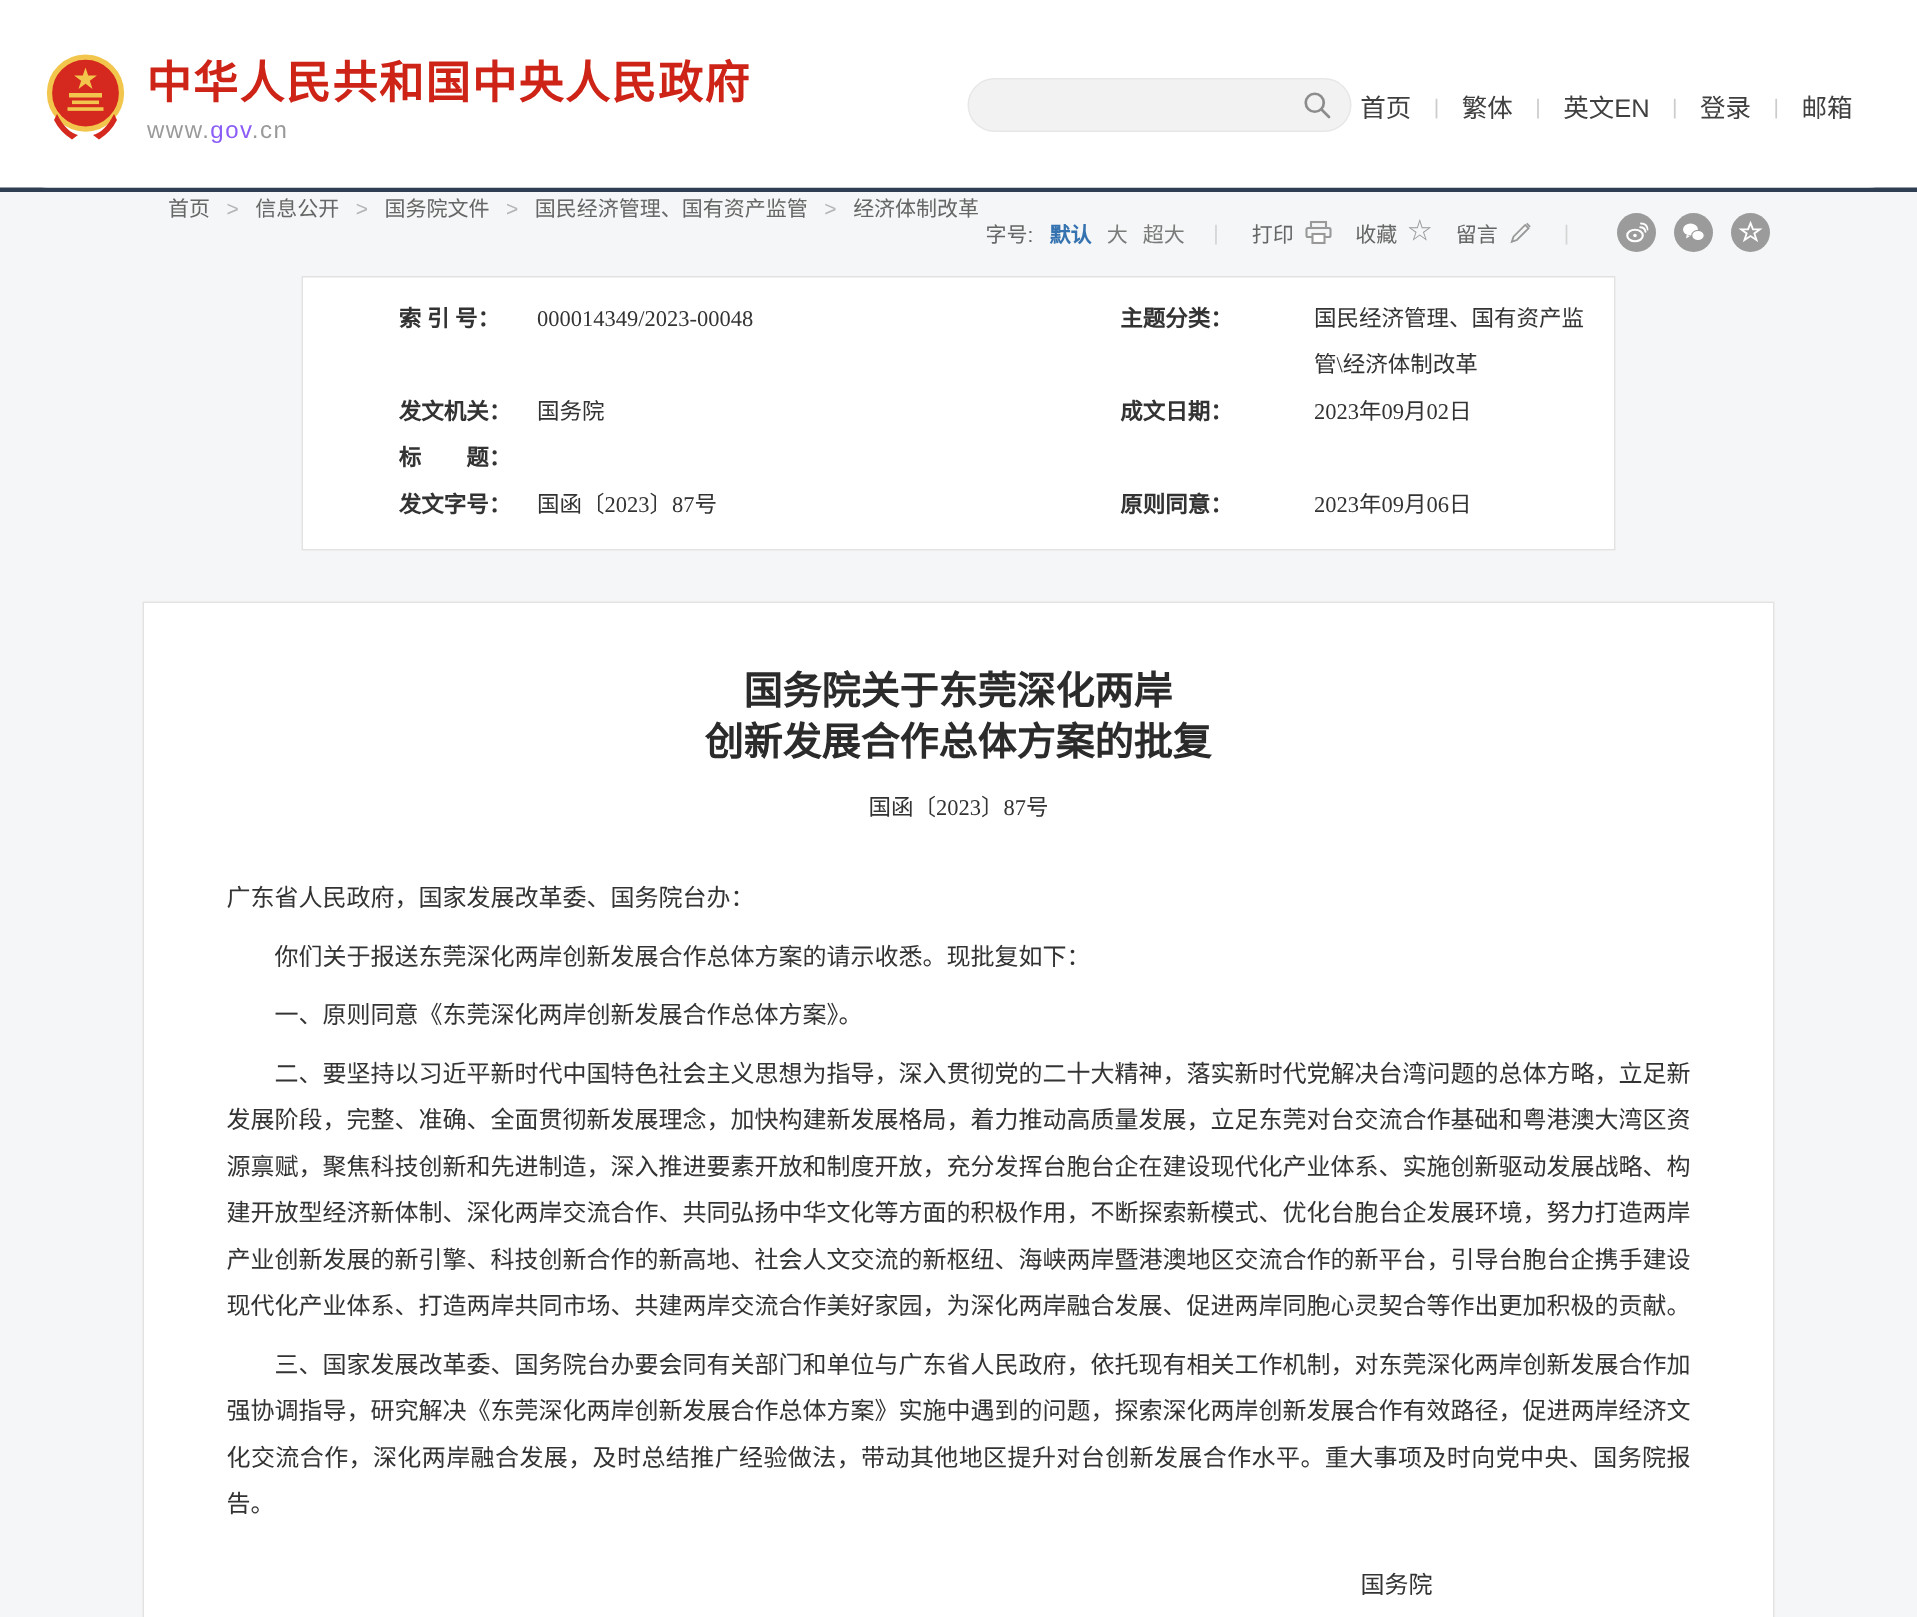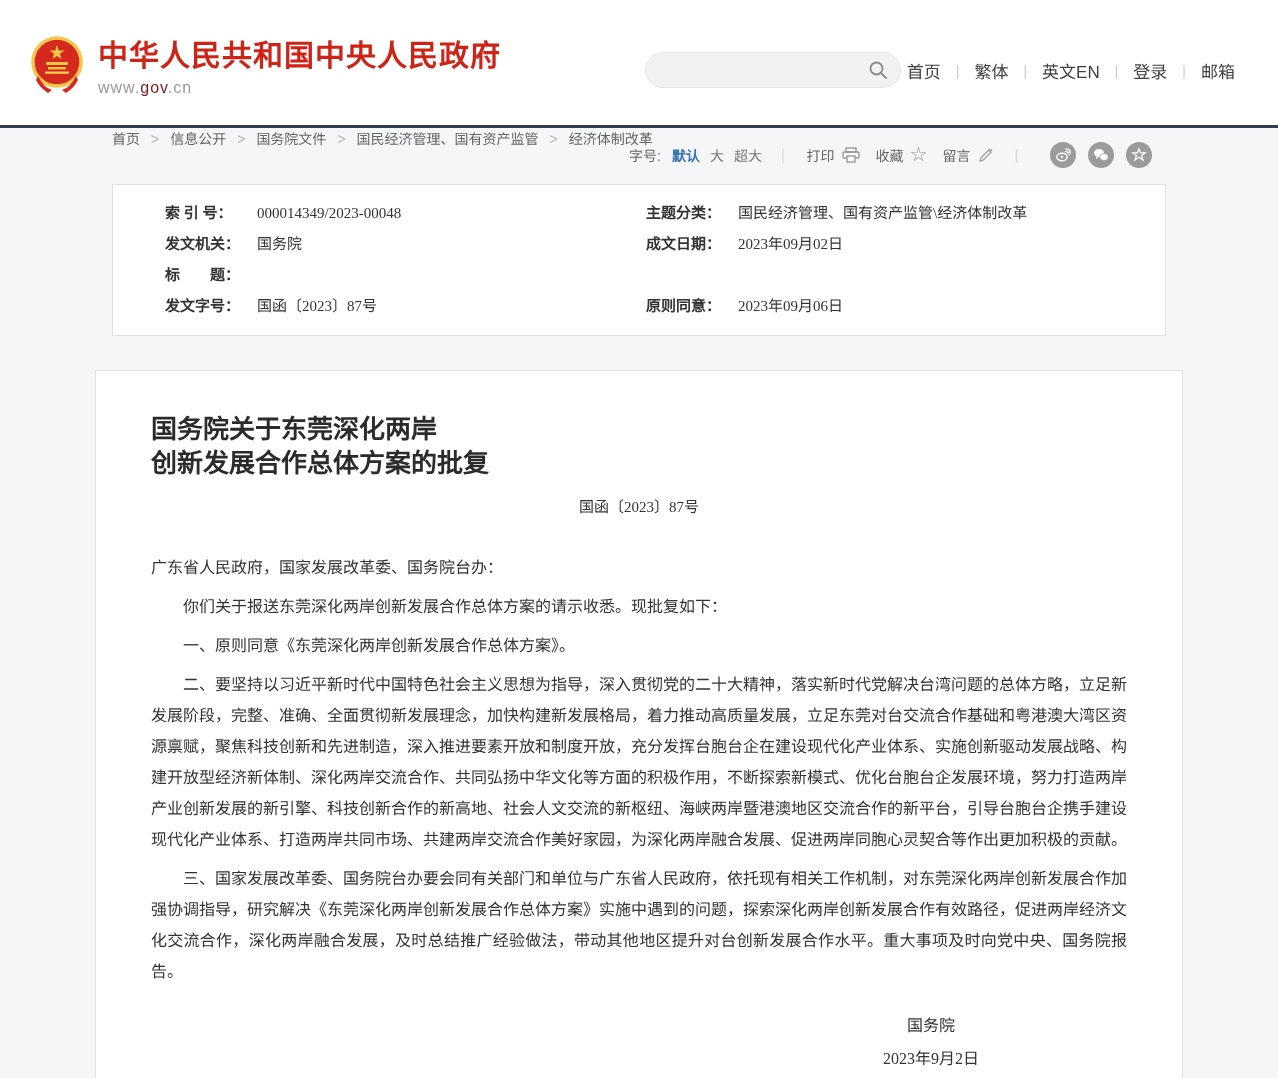--- a/index.html
+++ b/index.html
@@ -6,21 +6,21 @@
   html,body { width:1278px; height:1078px; overflow:hidden; background:#fff;
     font-family:"Liberation Sans", sans-serif; color:#333; }
 
   
   .site-header { position:relative; height:125px; background:#fff;border-radius:32px; }
   .logo-wrap { position:absolute; left:30px; top:36px; display:flex; align-items:flex-start; }
   .emblem { width:54px; height:58px; margin-right:14px; }
   .site-title { font-size:30px; font-weight:bold; color:#ce2418; letter-spacing:1px;
     font-family:"Liberation Serif", serif; line-height:40px; }
   .site-url { font-size:16px; color:#9a9a9a; margin-top:3px; letter-spacing:1px; }
-  .site-url .gov { color:#7f1d1d; }
+  .site-url .gov { color:#8b5cf6; }
   .search-box { position:absolute; left:645px; top:52px; width:256px; height:36px;
     background:#f2f2f2; border:1px solid #e7e7e7; border-radius:18px;
     display:flex; align-items:center; padding:0 12px 0 18px; }
   .search-box input { flex:1; border:none; outline:none; background:transparent;
     font-size:14px; color:#333; }
   .search-icon { width:20px; height:20px; cursor:pointer; }
   .top-nav { position:absolute; right:28px; top:58px; display:flex; align-items:center;
     font-size:17px; color:#404040; }
   .nav-item { padding:0 15px; cursor:pointer; white-space:nowrap; }
   .nav-sep::before { content:"|"; color:#ccc; font-size:14px; }
@@ -28,48 +28,48 @@
   .navy-line { height:3px; background:#2f3e52; }
 
   
   .main-bg { background:#f5f6f7; height:950px; }
 
   
   .crumb-bar { position:relative; height:42px; padding:0 0 0 112px; font-size:14px; color:#666; }
   .crumb { cursor:pointer; }
   .crumb-sep { margin:0 11px; color:#b5b5b5; }
   .crumb-sep::before { content:">"; }
-  .toolbar { position:absolute; left:629px; top:14px; display:flex; align-items:center;
+  .toolbar { position:absolute; left:657px; top:14px; display:flex; align-items:center;
     font-size:14px; color:#666; white-space:nowrap; }
   .fs-label { margin-right:6px; }
   .fs-opt { margin:0 5px; cursor:pointer; color:#7a7a7a; }
   .fs-default { color:#3572b0; font-weight:bold; }
   .v-sep { color:#d5d5d5; margin:0 14px; }
   .v-sep::before { content:"|"; }
   .tool-item { display:flex; align-items:center; margin:0 8px; cursor:pointer; }
   .tool-item .glyph { margin-left:7px; color:#999; font-size:16px; line-height:1; }
   .tool-item svg { margin-left:7px; }
   .share-group { display:flex; align-items:center; margin-left:18px; }
   .share-circle { width:26px; height:26px; border-radius:50%; background:#9b9b9b;
     margin-right:12px; display:flex; align-items:center; justify-content:center; cursor:pointer; }
 
   
-  .meta-box { width:1054px; margin:14px auto 0; background:#fff; border:1px solid #e2e2e2;
-    padding:13px 0; font-size:15px; font-family:"Liberation Serif", serif; }
+  .meta-box { width:876px; margin:14px auto 0; background:#fff; border:1px solid #e2e2e2;
+    padding:13px 12px; font-size:15px; font-family:"Liberation Serif", serif; }
   .m-row { display:flex; line-height:31px; }
   .m-cell { display:flex; }
   .m-left { width:533px; padding-left:52px; }
-  .m-right { flex:1; }
+  .m-right { flex:1;gap:37px; }
   .m-label { font-weight:bold; min-width:92px; white-space:pre; }
   .m-value { color:#333; }
 
   
   .doc-box { width:1088px; margin:34px auto 0; background:#fff; border:1px solid #e2e2e2;
     min-height:676px; padding:42px 55px 30px; font-family:"Liberation Serif", serif; }
-  .doc-title { font-size:26px; font-weight:bold; line-height:34px; color:#2b2b2b; }
+  .doc-title { text-align:center; font-size:26px; font-weight:bold; line-height:34px; color:#2b2b2b; }
   .doc-number { text-align:center; font-size:15px; margin-top:14px; color:#333; }
   .doc-content { margin-top:36px; font-size:16px; line-height:31px; text-align:justify; }
   .doc-content p { margin:8px 0; }
   .doc-content p.indent { text-indent:2em; }
   .sign-block { text-align:right; padding-right:148px; margin-top:22px; }
   .sign-inner { display:inline-block; text-align:center; font-size:16px; line-height:33px; }
 </style>
 </head>
 <body>
 

